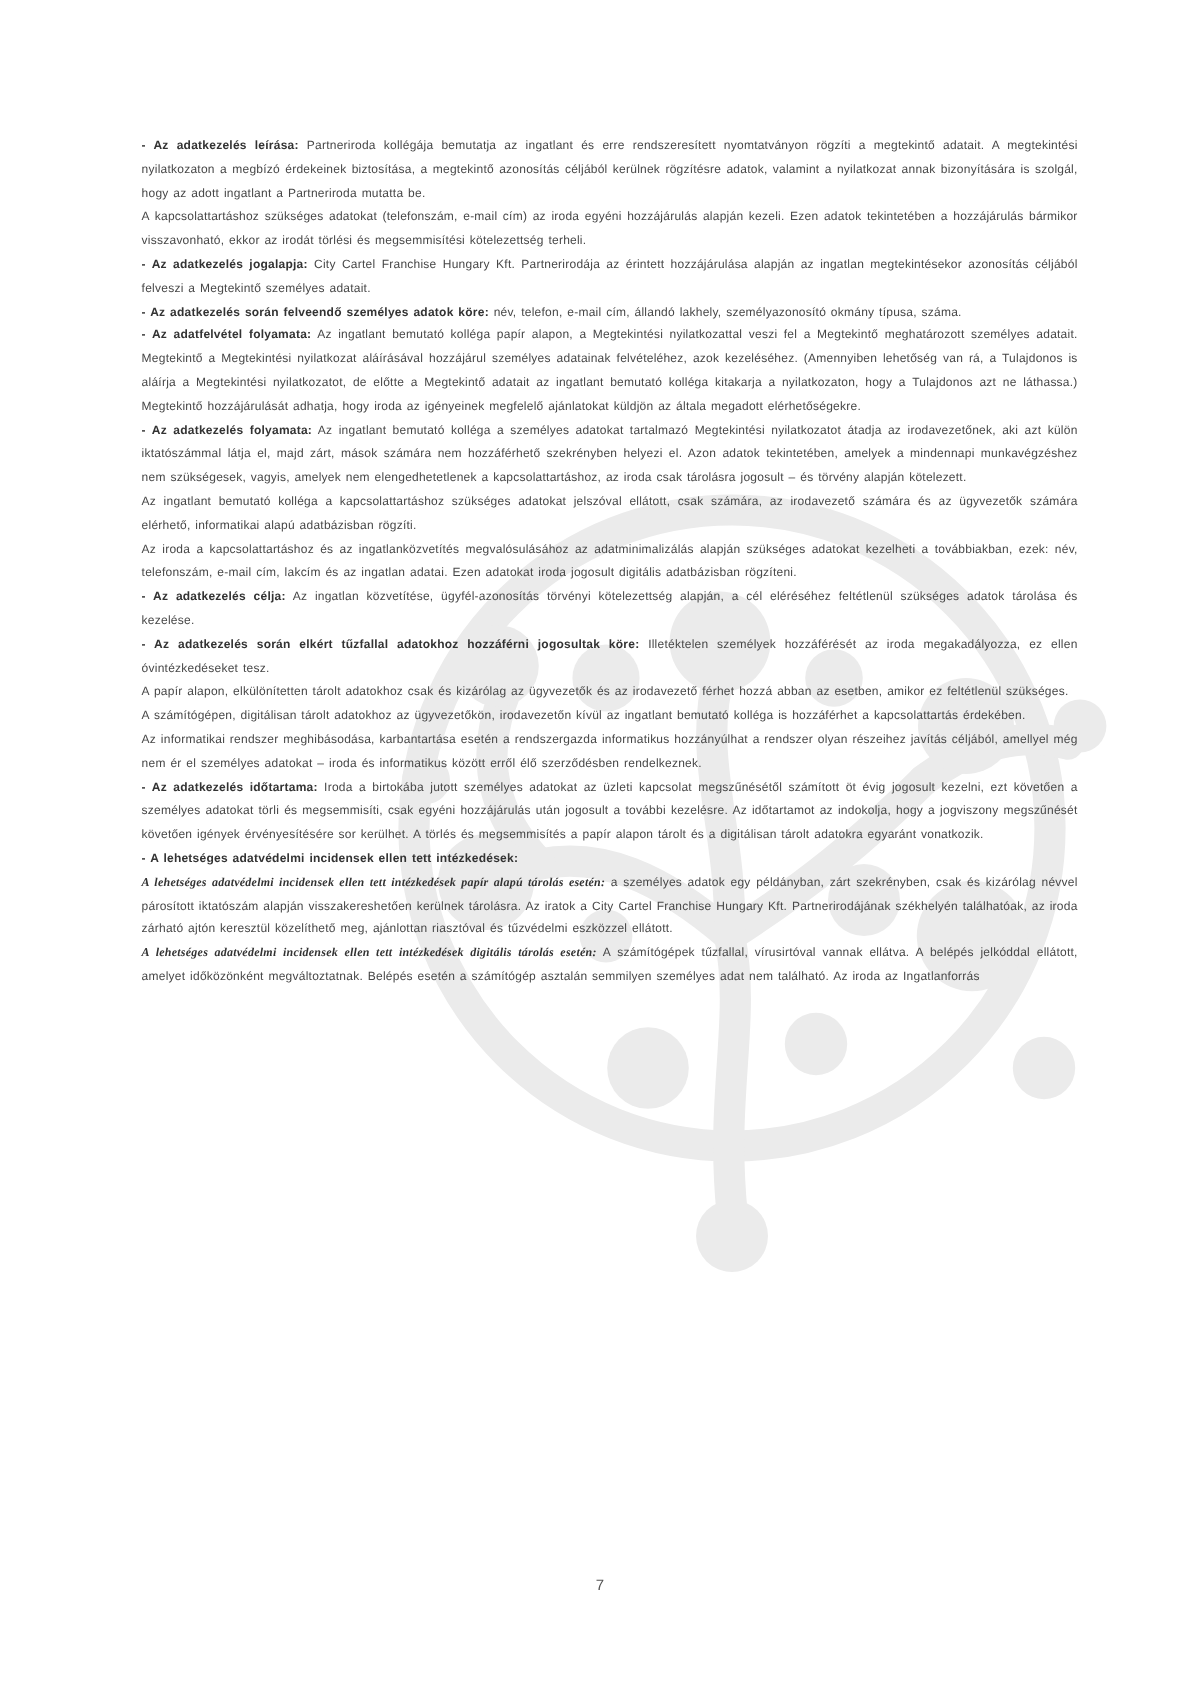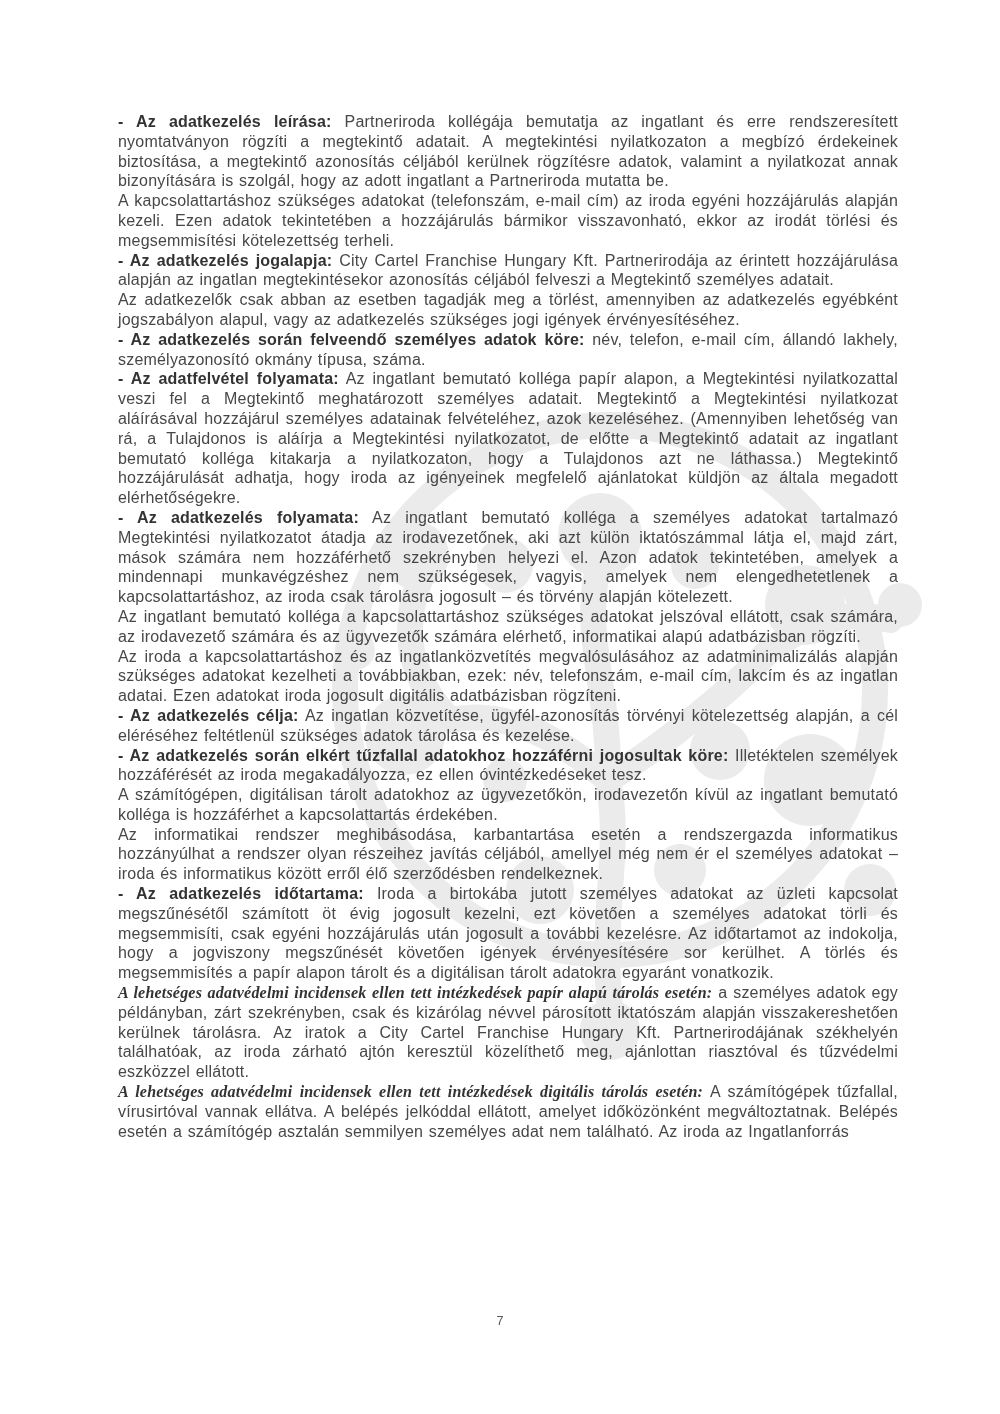--- a/index.html
+++ b/index.html
@@ -20,21 +20,21 @@
     z-index: 0;
     pointer-events: none;
   }
   .content {
     position: absolute;
     left: 118px;
     top: 112px;
     width: 780px;
     z-index: 1;
     text-align: justify;
-    font-size: 16px;
+    font-size: 10px;
     line-height: 19.8px;
     letter-spacing: 0.2px;
     color: #474747;
     word-spacing: 1px;
   }
   .content p { margin: 0; }
   .content strong { color: #333333; font-weight: 700; }
   .content strong.em { font-style: italic; font-family: Liberation Serif, serif; }
   .footer {
     position: absolute;
@@ -78,30 +78,31 @@
       <circle cx="360" cy="680" r="30"></circle>
       <circle cx="620" cy="540" r="26"></circle>
       <circle cx="105" cy="300" r="20"></circle>
     </g>
   </svg>
 
   <div class="content">
     <p><strong>- Az adatkezelés leírása:</strong><span> Partneriroda kollégája bemutatja az ingatlant és erre rendszeresített nyomtatványon rögzíti a megtekintő adatait. A megtekintési nyilatkozaton a megbízó érdekeinek biztosítása, a megtekintő azonosítás céljából kerülnek rögzítésre adatok, valamint a nyilatkozat annak bizonyítására is szolgál, hogy az adott ingatlant a Partneriroda mutatta be.</span></p>
     <p><strong></strong><span>A kapcsolattartáshoz szükséges adatokat (telefonszám, e-mail cím) az iroda egyéni hozzájárulás alapján kezeli. Ezen adatok tekintetében a hozzájárulás bármikor visszavonható, ekkor az irodát törlési és megsemmisítési kötelezettség terheli.</span></p>
     <p><strong>- Az adatkezelés jogalapja:</strong><span> City Cartel Franchise Hungary Kft. Partnerirodája az érintett hozzájárulása alapján az ingatlan megtekintésekor azonosítás céljából felveszi a Megtekintő személyes adatait.</span></p>
-    <p><strong></strong><span>Az adatkezelők csak abban az esetben tagadják meg a törlést, amennyiben az adatkezelés egyébként jogszabályon alapul, vagy az adatkezelés szükséges jogi igények érvényesítéséhez.</span></p>
     <p><strong>- Az adatkezelés során felveendő személyes adatok köre:</strong><span> név, telefon, e-mail cím, állandó lakhely, személyazonosító okmány típusa, száma.</span></p>
     <p><strong>- Az adatfelvétel folyamata:</strong><span> Az ingatlant bemutató kolléga papír alapon, a Megtekintési nyilatkozattal veszi fel a Megtekintő meghatározott személyes adatait. Megtekintő a Megtekintési nyilatkozat aláírásával hozzájárul személyes adatainak felvételéhez, azok kezeléséhez. (Amennyiben lehetőség van rá, a Tulajdonos is aláírja a Megtekintési nyilatkozatot, de előtte a Megtekintő adatait az ingatlant bemutató kolléga kitakarja a nyilatkozaton, hogy a Tulajdonos azt ne láthassa.) Megtekintő hozzájárulását adhatja, hogy iroda az igényeinek megfelelő ajánlatokat küldjön az általa megadott elérhetőségekre.</span></p>
     <p><strong>- Az adatkezelés folyamata:</strong><span> Az ingatlant bemutató kolléga a személyes adatokat tartalmazó Megtekintési nyilatkozatot átadja az irodavezetőnek, aki azt külön iktatószámmal látja el, majd zárt, mások számára nem hozzáférhető szekrényben helyezi el. Azon adatok tekintetében, amelyek a mindennapi munkavégzéshez nem szükségesek, vagyis, amelyek nem elengedhetetlenek a kapcsolattartáshoz, az iroda csak tárolásra jogosult – és törvény alapján kötelezett.</span></p>
     <p><strong></strong><span>Az ingatlant bemutató kolléga a kapcsolattartáshoz szükséges adatokat jelszóval ellátott, csak számára, az irodavezető számára és az ügyvezetők számára elérhető, informatikai alapú adatbázisban rögzíti.</span></p>
     <p><strong></strong><span>Az iroda a kapcsolattartáshoz és az ingatlanközvetítés megvalósulásához az adatminimalizálás alapján szükséges adatokat kezelheti a továbbiakban, ezek: név, telefonszám, e-mail cím, lakcím és az ingatlan adatai. Ezen adatokat iroda jogosult digitális adatbázisban rögzíteni.</span></p>
     <p><strong>- Az adatkezelés célja:</strong><span> Az ingatlan közvetítése, ügyfél-azonosítás törvényi kötelezettség alapján, a cél eléréséhez feltétlenül szükséges adatok tárolása és kezelése.</span></p>
     <p><strong>- Az adatkezelés során elkért tűzfallal adatokhoz hozzáférni jogosultak köre:</strong><span> Illetéktelen személyek hozzáférését az iroda megakadályozza, ez ellen óvintézkedéseket tesz.</span></p>
+    <p><strong></strong><span>A papír alapon, elkülönítetten tárolt adatokhoz csak és kizárólag az ügyvezetők és az irodavezető férhet hozzá abban az esetben, amikor ez feltétlenül szükséges.</span></p>
     <p><strong></strong><span>A számítógépen, digitálisan tárolt adatokhoz az ügyvezetőkön, irodavezetőn kívül az ingatlant bemutató kolléga is hozzáférhet a kapcsolattartás érdekében.</span></p>
     <p><strong></strong><span>Az informatikai rendszer meghibásodása, karbantartása esetén a rendszergazda informatikus hozzányúlhat a rendszer olyan részeihez javítás céljából, amellyel még nem ér el személyes adatokat – iroda és informatikus között erről élő szerződésben rendelkeznek.</span></p>
     <p><strong>- Az adatkezelés időtartama:</strong><span> Iroda a birtokába jutott személyes adatokat az üzleti kapcsolat megszűnésétől számított öt évig jogosult kezelni, ezt követően a személyes adatokat törli és megsemmisíti, csak egyéni hozzájárulás után jogosult a további kezelésre. Az időtartamot az indokolja, hogy a jogviszony megszűnését követően igények érvényesítésére sor kerülhet. A törlés és megsemmisítés a papír alapon tárolt és a digitálisan tárolt adatokra egyaránt vonatkozik.</span></p>
+    <p><strong>- A lehetséges adatvédelmi incidensek ellen tett intézkedések:</strong><span></span></p>
     <p><strong class="em">A lehetséges adatvédelmi incidensek ellen tett intézkedések papír alapú tárolás esetén:</strong><span> a személyes adatok egy példányban, zárt szekrényben, csak és kizárólag névvel párosított iktatószám alapján visszakereshetően kerülnek tárolásra. Az iratok a City Cartel Franchise Hungary Kft. Partnerirodájának székhelyén találhatóak, az iroda zárható ajtón keresztül közelíthető meg, ajánlottan riasztóval és tűzvédelmi eszközzel ellátott.</span></p>
     <p><strong class="em">A lehetséges adatvédelmi incidensek ellen tett intézkedések digitális tárolás esetén:</strong><span> A számítógépek tűzfallal, vírusirtóval vannak ellátva. A belépés jelkóddal ellátott, amelyet időközönként megváltoztatnak. Belépés esetén a számítógép asztalán semmilyen személyes adat nem található. Az iroda az Ingatlanforrás</span></p>
   </div>
 
   <div class="footer">7</div>
 
 </div>
 
 </body></html>

